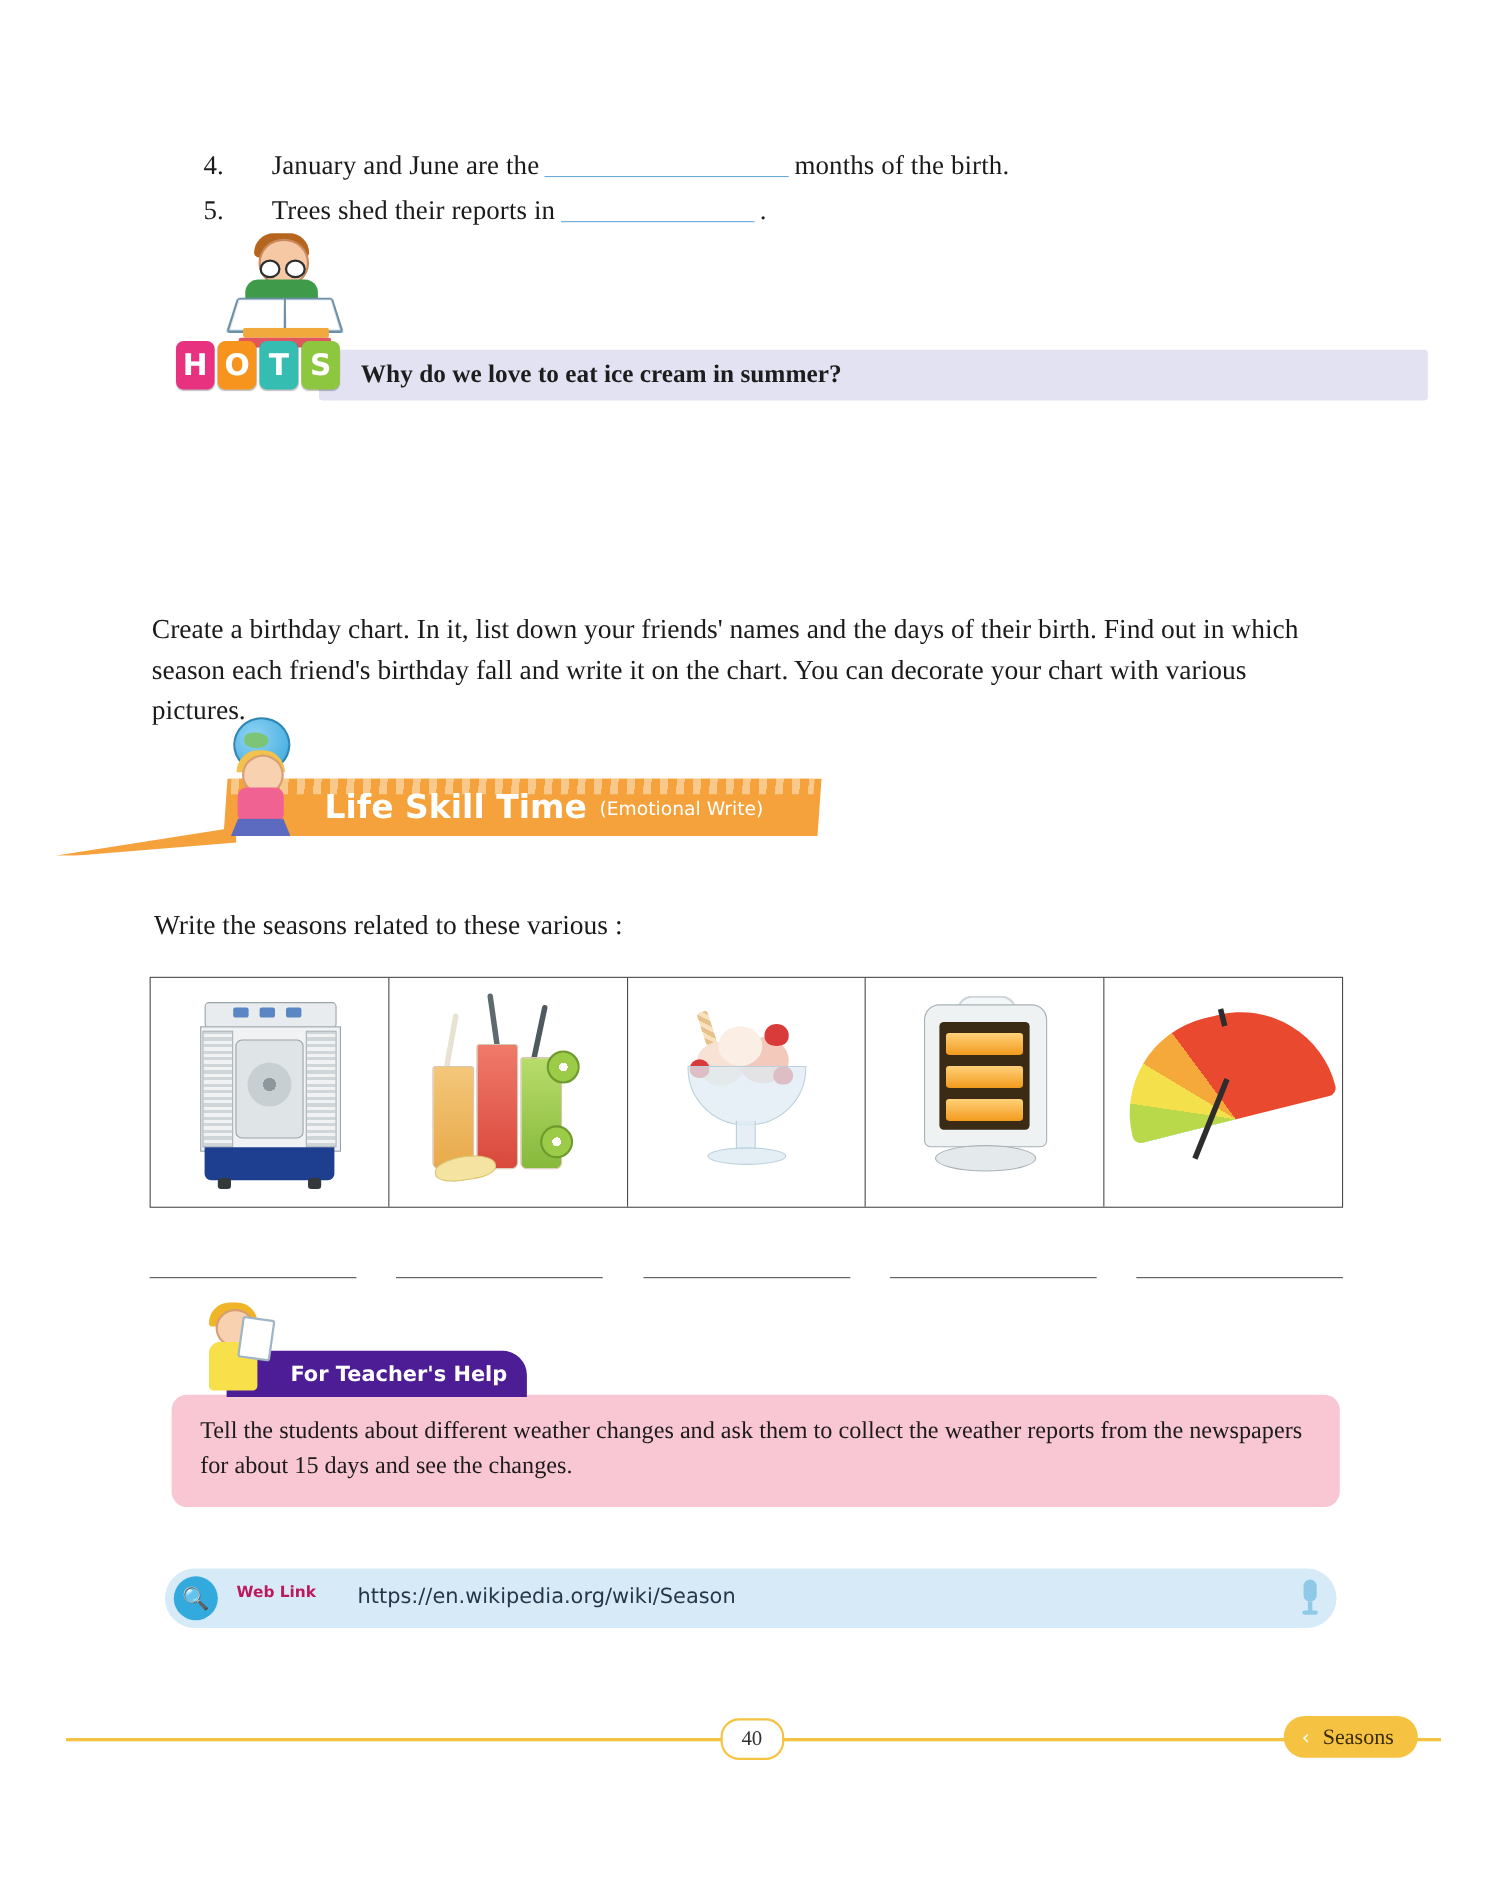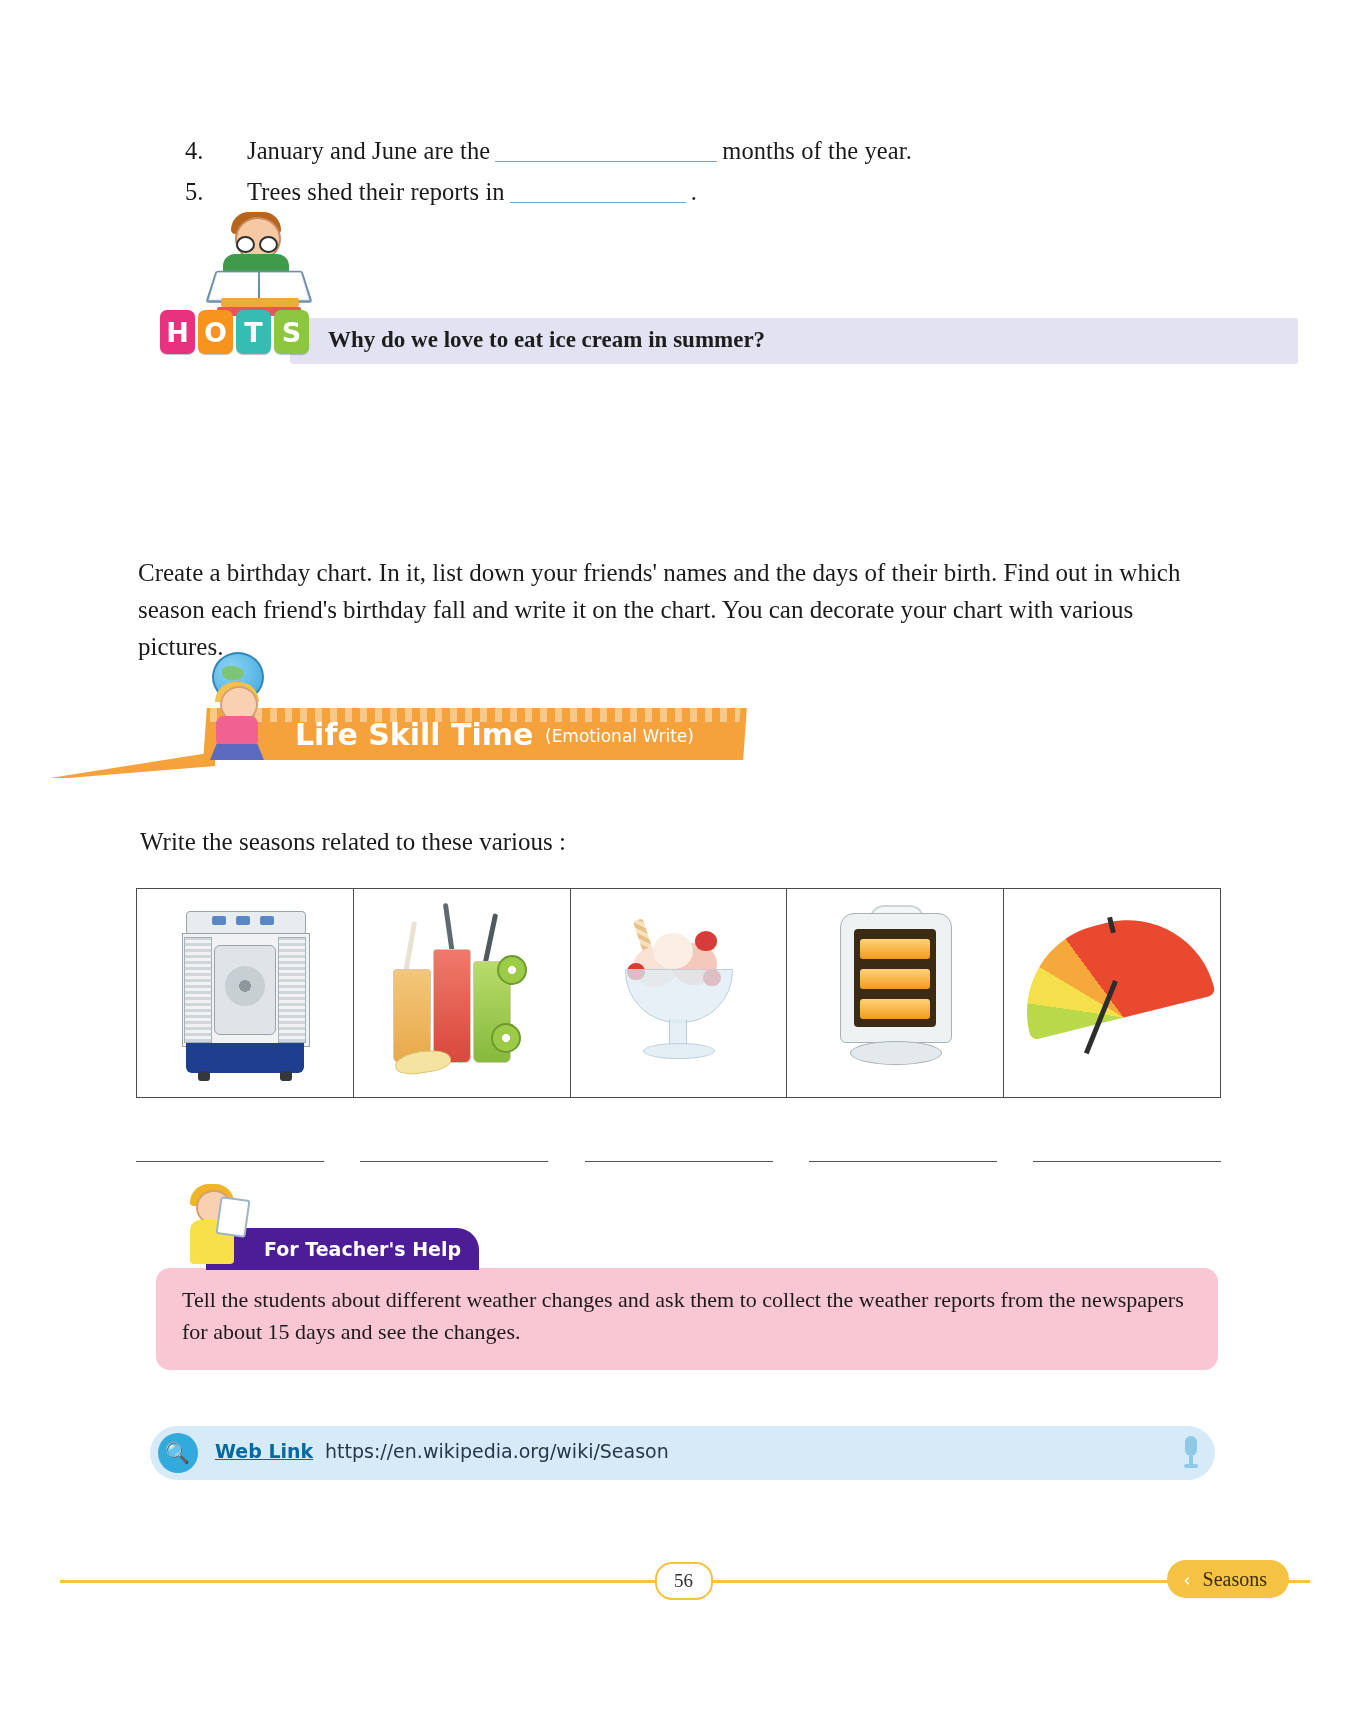--- a/index.html
+++ b/index.html
@@ -441,23 +441,22 @@
     background: #33aadd;
     display: flex; align-items: center; justify-content: center;
     color: #fff; font-size: 20px;
     font-family: "DejaVu Sans", sans-serif;
   }
   .weblink-label {
     position: absolute;
     left: 215px; top: 1440px;
     font-family: "DejaVu Sans", sans-serif;
     font-weight: bold;
-    font-size: 19px;
-    color: #0369a1;
-    text-decoration: underline;
+    font-size: 14px;
+    color: #be185d;
   }
   .weblink-url {
     position: absolute;
     left: 325px; top: 1440px;
     font-family: "DejaVu Sans", sans-serif;
     font-size: 19px;
     color: #24384a;
   }
   .weblink-mic {
     position: absolute;
@@ -507,21 +506,21 @@
 </style>
 </head>
 <body>
 
 <div class="page">
 
   <div class="fib">
     <div class="fib-row">
       <span class="fib-num">4.</span>
       <span class="fib-text">
-        <span>January and June are the</span><span class="blank w1"></span><span>months of the year.</span>
+        <span>January and June are the</span><span class="blank w1"></span><span>months of the birth.</span>
       </span>
     </div>
     <div class="fib-row">
       <span class="fib-num">5.</span>
       <span class="fib-text">
         <span>Trees shed their reports in</span><span class="blank w2"></span><span>.</span>
       </span>
     </div>
   </div>
 
@@ -654,19 +653,19 @@
   <div class="weblink-icon">🔍</div>
   <div class="weblink-label">Web Link</div>
   <div class="weblink-url">https://en.wikipedia.org/wiki/Season</div>
   <div class="weblink-mic">
     <div class="cap"></div>
       <div class="stand"></div>
       <div class="base"></div>
   </div>
 
   <div class="footer-rule"></div>
-  <div class="page-num">56</div>
+  <div class="page-num">40</div>
   <div class="chapter-tag">
     <span class="chev">‹</span>
     <span>Seasons</span>
   </div>
 
 </div>
 
 </body></html>

